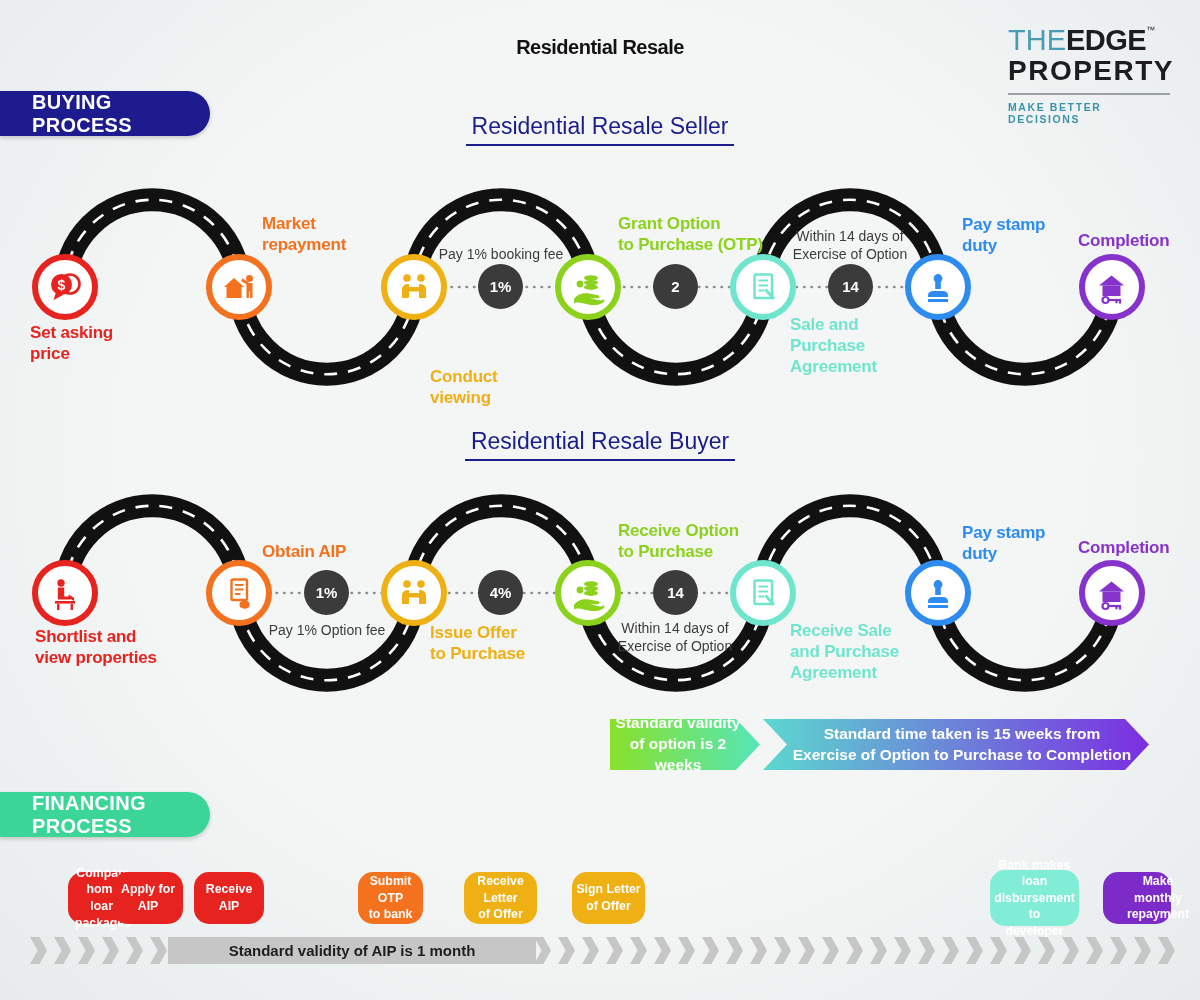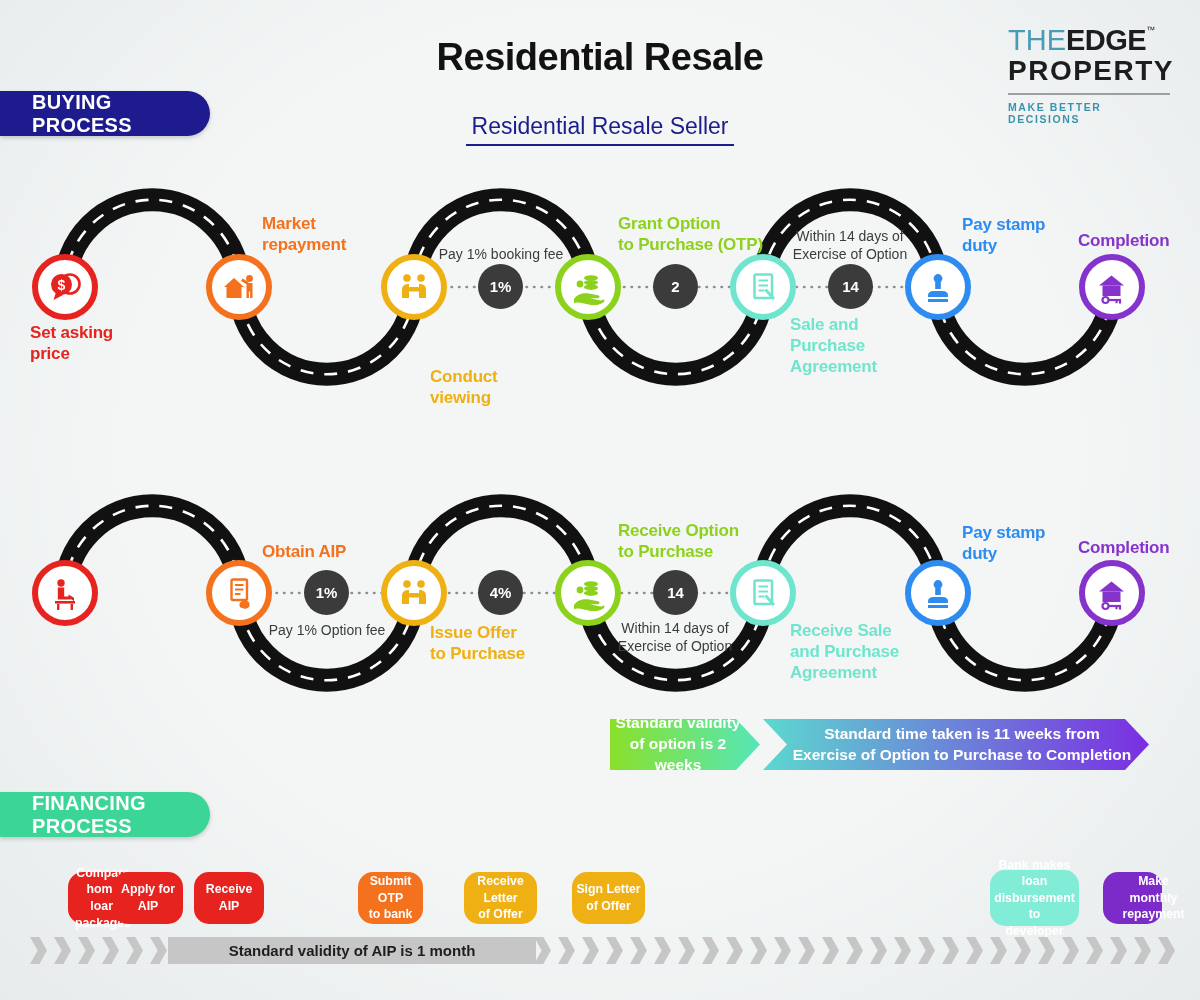--- a/index.html
+++ b/index.html
@@ -3,21 +3,21 @@
 <meta charset="utf-8">
 <style>
   html,body{margin:0;padding:0;}
   .canvas{
     position:relative;width:1200px;height:1000px;overflow:hidden;
     font-family:"Liberation Sans",sans-serif;
     background:radial-gradient(ellipse at 50% 45%, #f4f6f6 55%, #e7ebeb 100%);
   }
   .abs{position:absolute;}
   
-  .page-title{left:0;right:0;top:36px;text-align:center;font-size:38px;font-weight:800;color:#121212;letter-spacing:-0.5px;}
+  .page-title{left:0;right:0;top:36px;text-align:center;font-size:20px;font-weight:800;color:#121212;letter-spacing:-0.5px;}
   .banner{left:0;height:45px;display:flex;align-items:center;padding-left:32px;width:178px;
     border-radius:0 24px 24px 0;color:#fff;font-size:20px;font-weight:bold;letter-spacing:0.3px;
     box-shadow:0 2px 4px rgba(0,0,0,0.18);}
   .banner.buying{top:91px;background:#1e1b8e;}
   .banner.financing{top:792px;background:#3bd598;}
   .section-title{left:0;right:0;text-align:center;font-size:23px;color:#1b1d8c;}
   .section-title span{display:inline-block;border-bottom:2.5px solid #1b1d8c;padding:0 6px 4px 6px;}
   
   .logo{left:1008px;top:26px;width:170px;color:#1d1d1f;}
   .logo .l1{font-size:29px;line-height:1;}
@@ -71,20 +71,21 @@
   </div>
 
   <div class="abs section-title" style="top:113px;"><span>Residential Resale Seller</span></div>
 
   <div class="abs logo">
     <div class="l1"><span class="the">THE</span><span class="edge">EDGE</span><span class="tm">™</span></div>
     <div class="property">PROPERTY</div>
     <div class="rule"></div>
     <div class="tagline">MAKE BETTER DECISIONS</div>
   </div>
+  <div class="abs section-title" style="top:428px;"><span>Residential Resale Buyer</span></div>
 
   <svg class="abs roads" width="1200" height="1000" viewBox="0 0 1200 1000">
     <path d="M 65 287 A 87.25 87.25 0 0 1 239.5 287 A 87.25 87.25 0 0 0 414 287 A 87.25 87.25 0 0 1 588.5 287 A 87.25 87.25 0 0 0 763 287 A 87.25 87.25 0 0 1 937.5 287 A 87.25 87.25 0 0 0 1112 287" fill="none" stroke="#111" stroke-width="23"></path>
     <path d="M 65 287 A 87.25 87.25 0 0 1 239.5 287 A 87.25 87.25 0 0 0 414 287 A 87.25 87.25 0 0 1 588.5 287 A 87.25 87.25 0 0 0 763 287 A 87.25 87.25 0 0 1 937.5 287 A 87.25 87.25 0 0 0 1112 287" fill="none" stroke="#fff" stroke-width="2.6" stroke-dasharray="13 11"></path>
     <path d="M 65 593 A 87.25 87.25 0 0 1 239.5 593 A 87.25 87.25 0 0 0 414 593 A 87.25 87.25 0 0 1 588.5 593 A 87.25 87.25 0 0 0 763 593 A 87.25 87.25 0 0 1 937.5 593 A 87.25 87.25 0 0 0 1112 593" fill="none" stroke="#111" stroke-width="23"></path>
     <path d="M 65 593 A 87.25 87.25 0 0 1 239.5 593 A 87.25 87.25 0 0 0 414 593 A 87.25 87.25 0 0 1 588.5 593 A 87.25 87.25 0 0 0 763 593 A 87.25 87.25 0 0 1 937.5 593 A 87.25 87.25 0 0 0 1112 593" fill="none" stroke="#fff" stroke-width="2.6" stroke-dasharray="13 11"></path>
     <line x1="414" y1="287" x2="937" y2="287" stroke="#8f8f8f" stroke-width="2.6" stroke-dasharray="0.5 7" stroke-linecap="round"></line>
     <line x1="239" y1="593" x2="763" y2="593" stroke="#8f8f8f" stroke-width="2.6" stroke-dasharray="0.5 7" stroke-linecap="round"></line>
   </svg>
 
@@ -237,59 +238,61 @@
       <line x1="14.5" y1="31" x2="27" y2="31" stroke="#8633cc" stroke-width="2.2"></line>
       <line x1="22.5" y1="31" x2="22.5" y2="34.2" stroke="#8633cc" stroke-width="2.2"></line>
       <line x1="26" y1="31" x2="26" y2="34.6" stroke="#8633cc" stroke-width="2.2"></line>
     </svg>
   </div>
 
   <div class="abs mcircle" style="left:304px;top:570px;">1%</div>
   <div class="abs mcircle" style="left:478px;top:570px;">4%</div>
   <div class="abs mcircle" style="left:653px;top:570px;">14</div>
 
+  <div class="abs lbl" style="left:35px;top:626px;color:#e6231e;">Shortlist and
+view properties</div>
   <div class="abs lbl" style="left:262px;top:541px;color:#f4711d;">Obtain AIP</div>
   <div class="abs lbl" style="left:430px;top:622px;color:#eeb012;">Issue Offer
 to Purchase</div>
   <div class="abs lbl" style="left:618px;top:520px;color:#8cd21c;">Receive Option
 to Purchase</div>
   <div class="abs lbl" style="left:790px;top:620px;color:#6fe5cd;">Receive Sale
 and Purchase
 Agreement</div>
   <div class="abs lbl" style="left:962px;top:522px;color:#2e8cf0;">Pay stamp
 duty</div>
   <div class="abs lbl" style="left:1078px;top:537px;color:#8633cc;">Completion</div>
 
   <div class="abs note" style="left:327px;top:622px;">Pay 1% Option fee</div>
   <div class="abs note" style="left:675px;top:620px;">Within 14 days of
 Exercise of Option</div>
 
   <div class="abs tarrow a1">Standard validity
 of option is 2 weeks</div>
-  <div class="abs tarrow a2">Standard time taken is 11 weeks from
+  <div class="abs tarrow a2">Standard time taken is 15 weeks from
 Exercise of Option to Purchase to Completion</div>
 
   <div class="abs banner financing">
     <span>FINANCING PROCESS</span>
   </div>
 
   <div class="abs fbox c-red" style="left:32px;width:70px;margin-left:36px;">Compare home
 loan packages</div>
   <div class="abs fbox c-red" style="left:113px;width:70px;">Apply for AIP</div>
   <div class="abs fbox c-red" style="left:194px;width:70px;">Receive AIP</div>
   <div class="abs fbox c-orange" style="left:358px;width:65px;">Submit OTP
 to bank</div>
   <div class="abs fbox c-gold" style="left:464px;width:73px;">Receive Letter
 of Offer</div>
   <div class="abs fbox c-gold" style="left:572px;width:73px;">Sign Letter
 of Offer</div>
   <div class="abs fbox c-teal" style="left:990px;width:89px;height:56px;top:870px;">Bank makes loan
 disbursement to
 developer</div>
-  <div class="abs fbox c-purple" style="left:1103px;width:59px;padding-left:44px;">Make monthly
+  <div class="abs fbox c-purple" style="left:1103px;width:68px;padding-left:44px;">Make monthly
 repayment</div>
 
   <div class="abs aip-bar">
     <div class="chev-strip">
         <div class="chev"></div>
         <div class="chev"></div>
         <div class="chev"></div>
         <div class="chev"></div>
         <div class="chev"></div>
         <div class="chev"></div>

